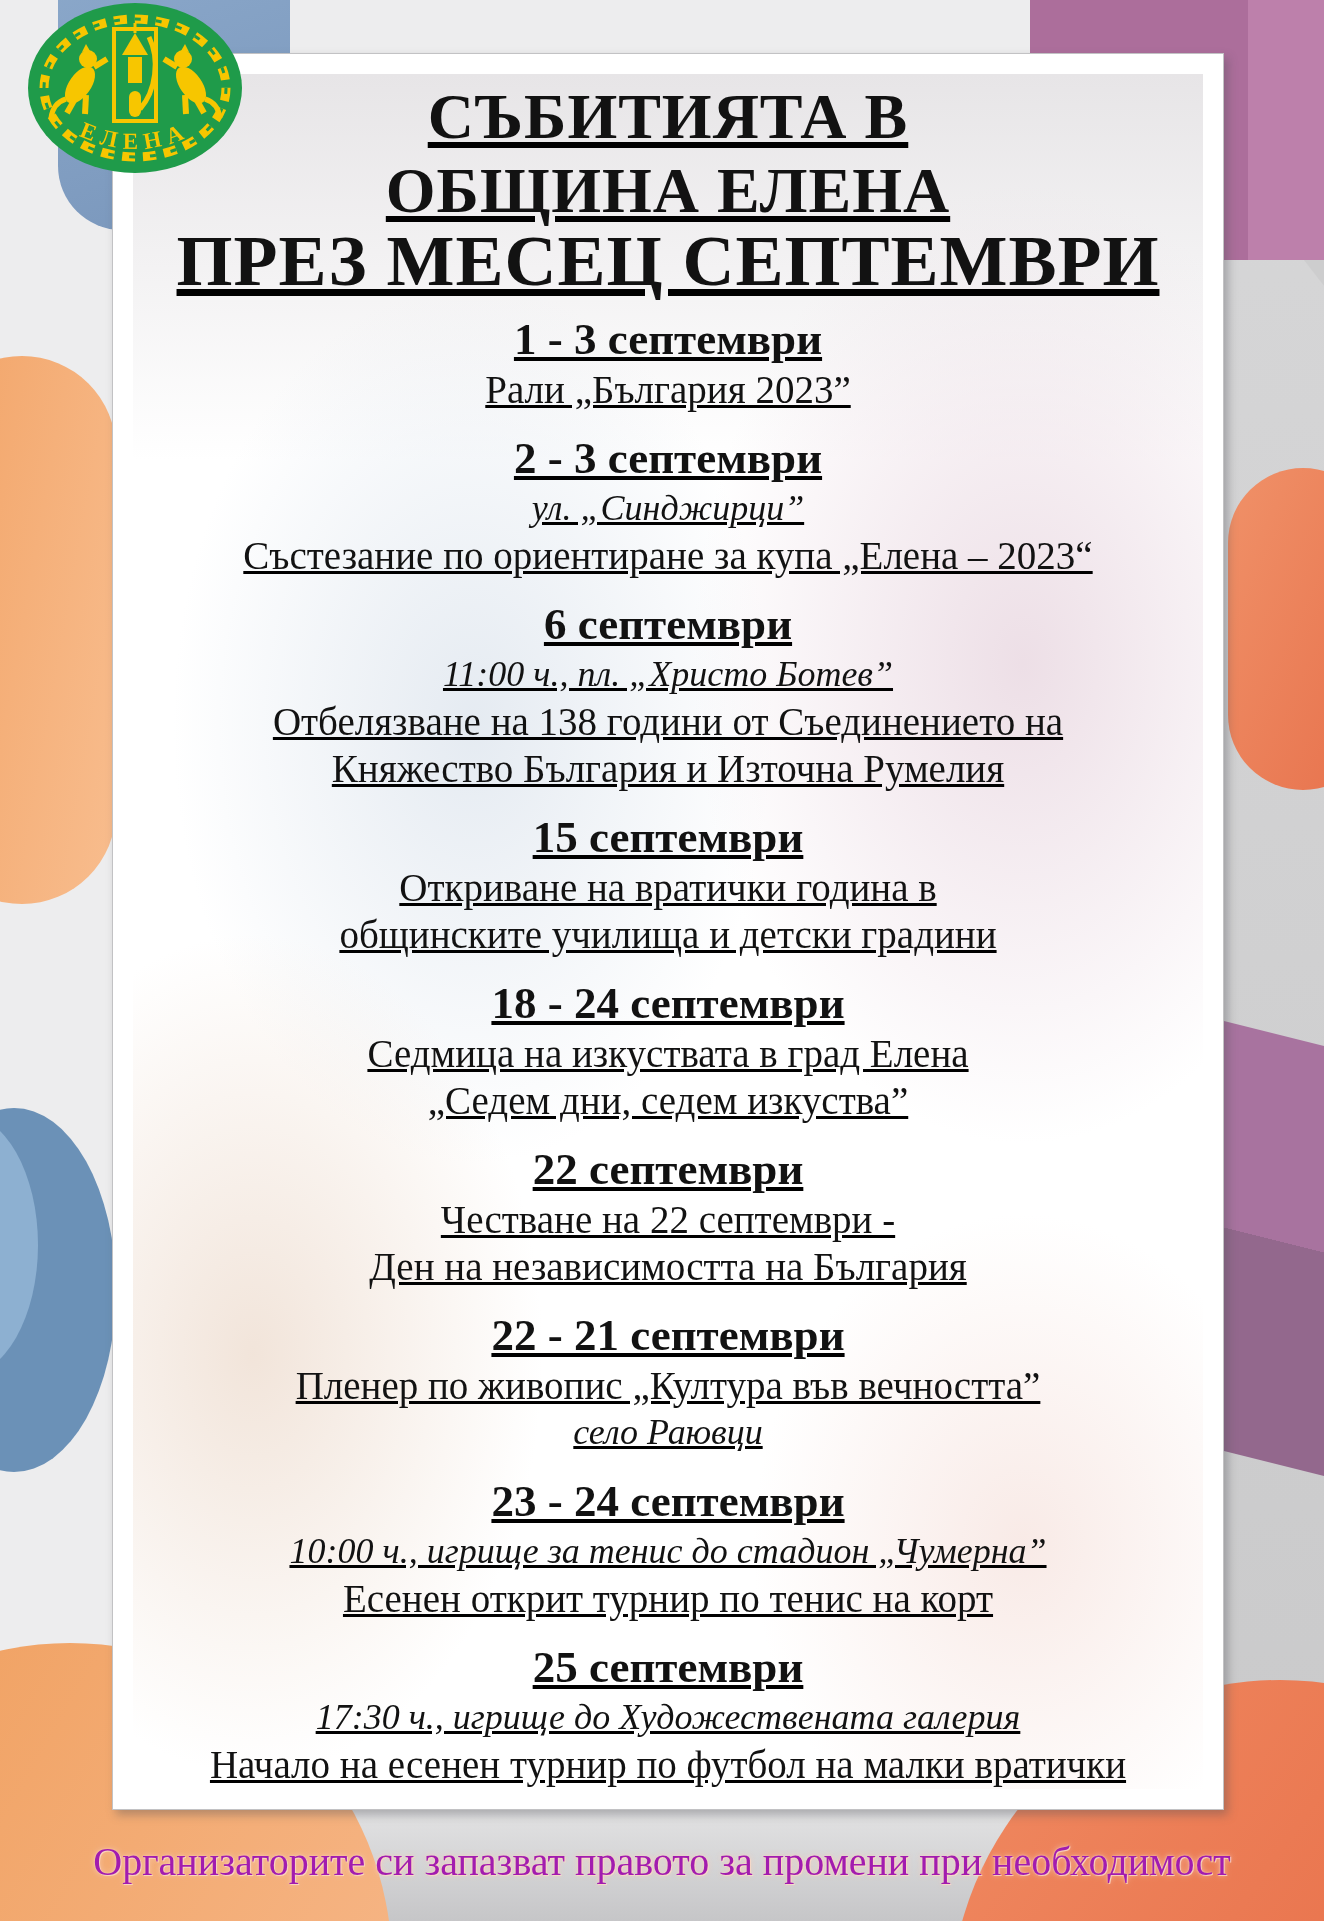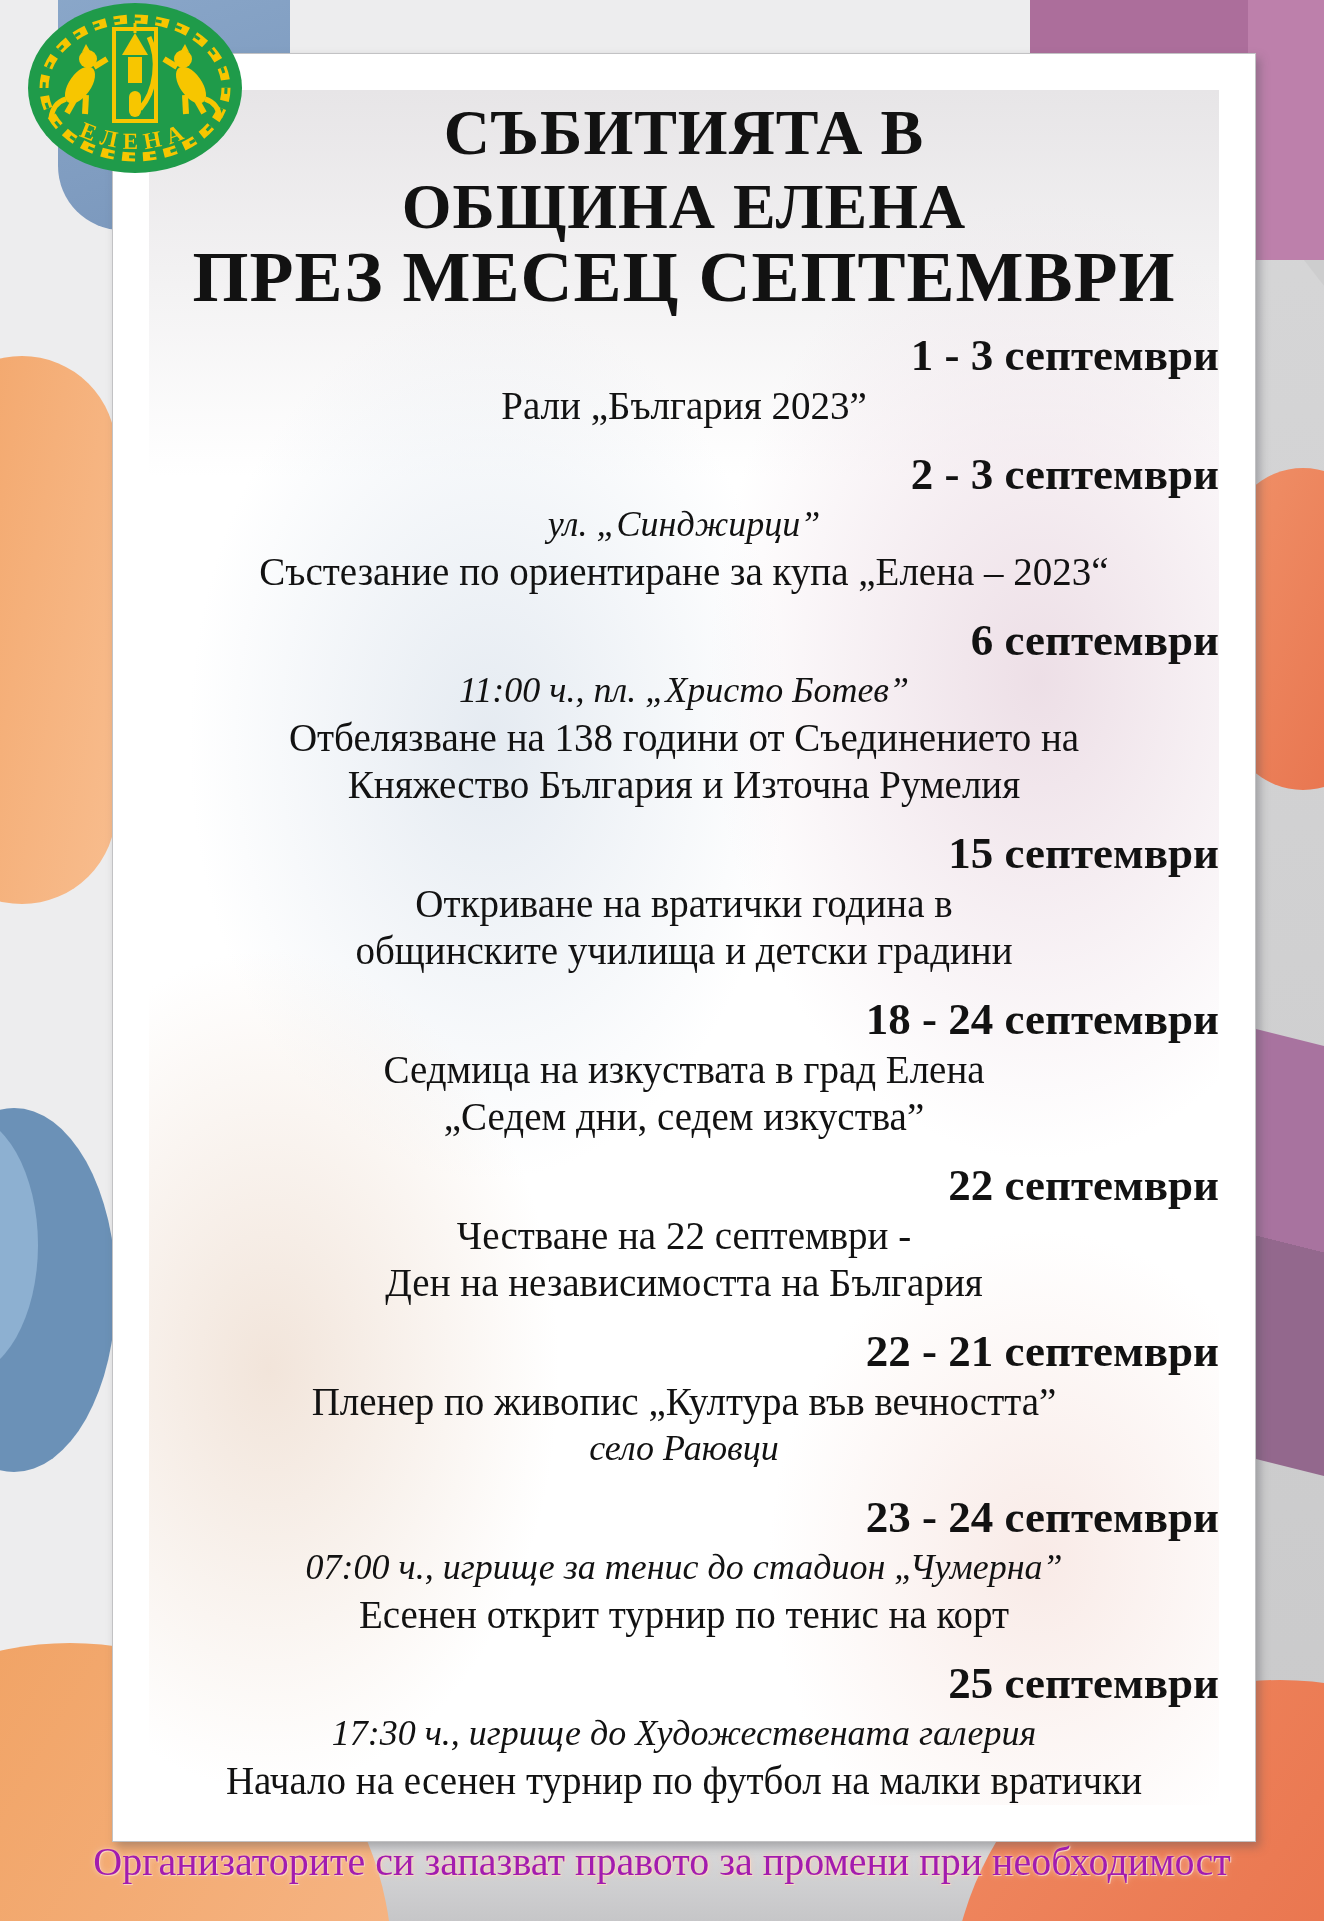--- a/index.html
+++ b/index.html
@@ -30,42 +30,42 @@
     background:linear-gradient(100deg,#f2a366 0%,#f8bd8e 100%);}
   .blue-left{left:-88px;top:1108px;width:204px;height:364px;border-radius:50%;
     background:#6b91b7;}
   .blue-left-light{left:-112px;top:1114px;width:150px;height:262px;border-radius:50%;
     background:#8db0d1;}
   .orange-bl{left:-252px;top:1643px;width:644px;height:644px;border-radius:50%;
     background:linear-gradient(120deg,#ef9d5a 0%,#f6b585 85%);}
 
   
   .card{position:absolute;left:112px;top:53px;width:1070px;height:1715px;
-    background:#ffffff;border:1px solid #c2c2c4;padding:36px;
-    box-shadow:4px 5px 9px rgba(80,80,88,.38);z-index:2;}
+    background:#ffffff;border:1px solid #c2c2c4;padding:20px;
+    box-shadow:4px 5px 9px rgba(80,80,88,.38);z-index:2;text-decoration:underline;}
   .card-inner{position:relative;width:100%;height:100%;overflow:hidden;background:#fff;}
   .deco{position:absolute;pointer-events:none;}
   .d-top{left:-4%;top:0;width:108%;height:430px;
     background:linear-gradient(180deg,#e7e5e7 0%,rgba(255,255,255,0) 90%);}
   .d-blue{left:40px;top:210px;width:600px;height:880px;
     background:radial-gradient(closest-side,rgba(224,231,239,.85),rgba(224,231,239,0));}
   .d-pink-r{right:-150px;top:110px;width:660px;height:960px;
     background:radial-gradient(closest-side,rgba(236,221,229,.95),rgba(236,221,229,0));}
   .d-peach-l{left:-170px;top:860px;width:580px;height:840px;
     background:radial-gradient(closest-side,rgba(241,227,216,.95),rgba(241,227,216,0));}
   .d-pink-b{right:-90px;top:1140px;width:540px;height:660px;
     background:radial-gradient(closest-side,rgba(248,233,229,.95),rgba(248,233,229,0));}
 
   
   .content{position:relative;text-align:center;color:#121212;}
   .title{margin-top:6px;font-weight:bold;}
   .title .t1,.title .t2{font-size:64px;line-height:74px;letter-spacing:1px;}
   .title .t3{font-size:72px;line-height:66px;letter-spacing:1px;text-align:center;}
   .event{margin-top:18px;}
-  .event .date{font-size:45px;line-height:54px;font-weight:bold;text-align:right;}
+  .event .date{font-size:45px;line-height:54px;font-weight:bold;}
   .event .line{font-size:39px;line-height:47px;}
   .event .line.italic{font-style:italic;font-size:36px;}
 
   .footer-note{position:absolute;left:0;top:1838px;width:100%;text-align:center;
     font-size:40px;line-height:48px;color:#a21caf;z-index:3;
     text-shadow:0 0 6px rgba(249,205,185,.95),0 0 2px rgba(252,218,200,.9),
                 1px 1px 0 rgba(252,224,206,.8);}
 
   
   .logo{position:absolute;left:28px;top:3px;width:215px;height:170px;z-index:4;}
@@ -141,21 +141,21 @@
         </div>
 
         <div class="event">
           <div class="date">22 - 21 септември</div>
           <div class="line">Пленер по живопис „Култура във вечността”</div>
           <div class="line italic">село Раювци</div>
         </div>
 
         <div class="event">
           <div class="date">23 - 24 септември</div>
-          <div class="line italic">07:00 ч., игрище за тенис до стадион „Чумерна”</div>
+          <div class="line italic">10:00 ч., игрище за тенис до стадион „Чумерна”</div>
           <div class="line">Есенен открит турнир по тенис на корт</div>
         </div>
 
         <div class="event">
           <div class="date">25 септември</div>
           <div class="line italic">17:30 ч., игрище до Художествената галерия</div>
           <div class="line">Начало на есенен турнир по футбол на малки вратички</div>
         </div>
       </div>
     </div>

